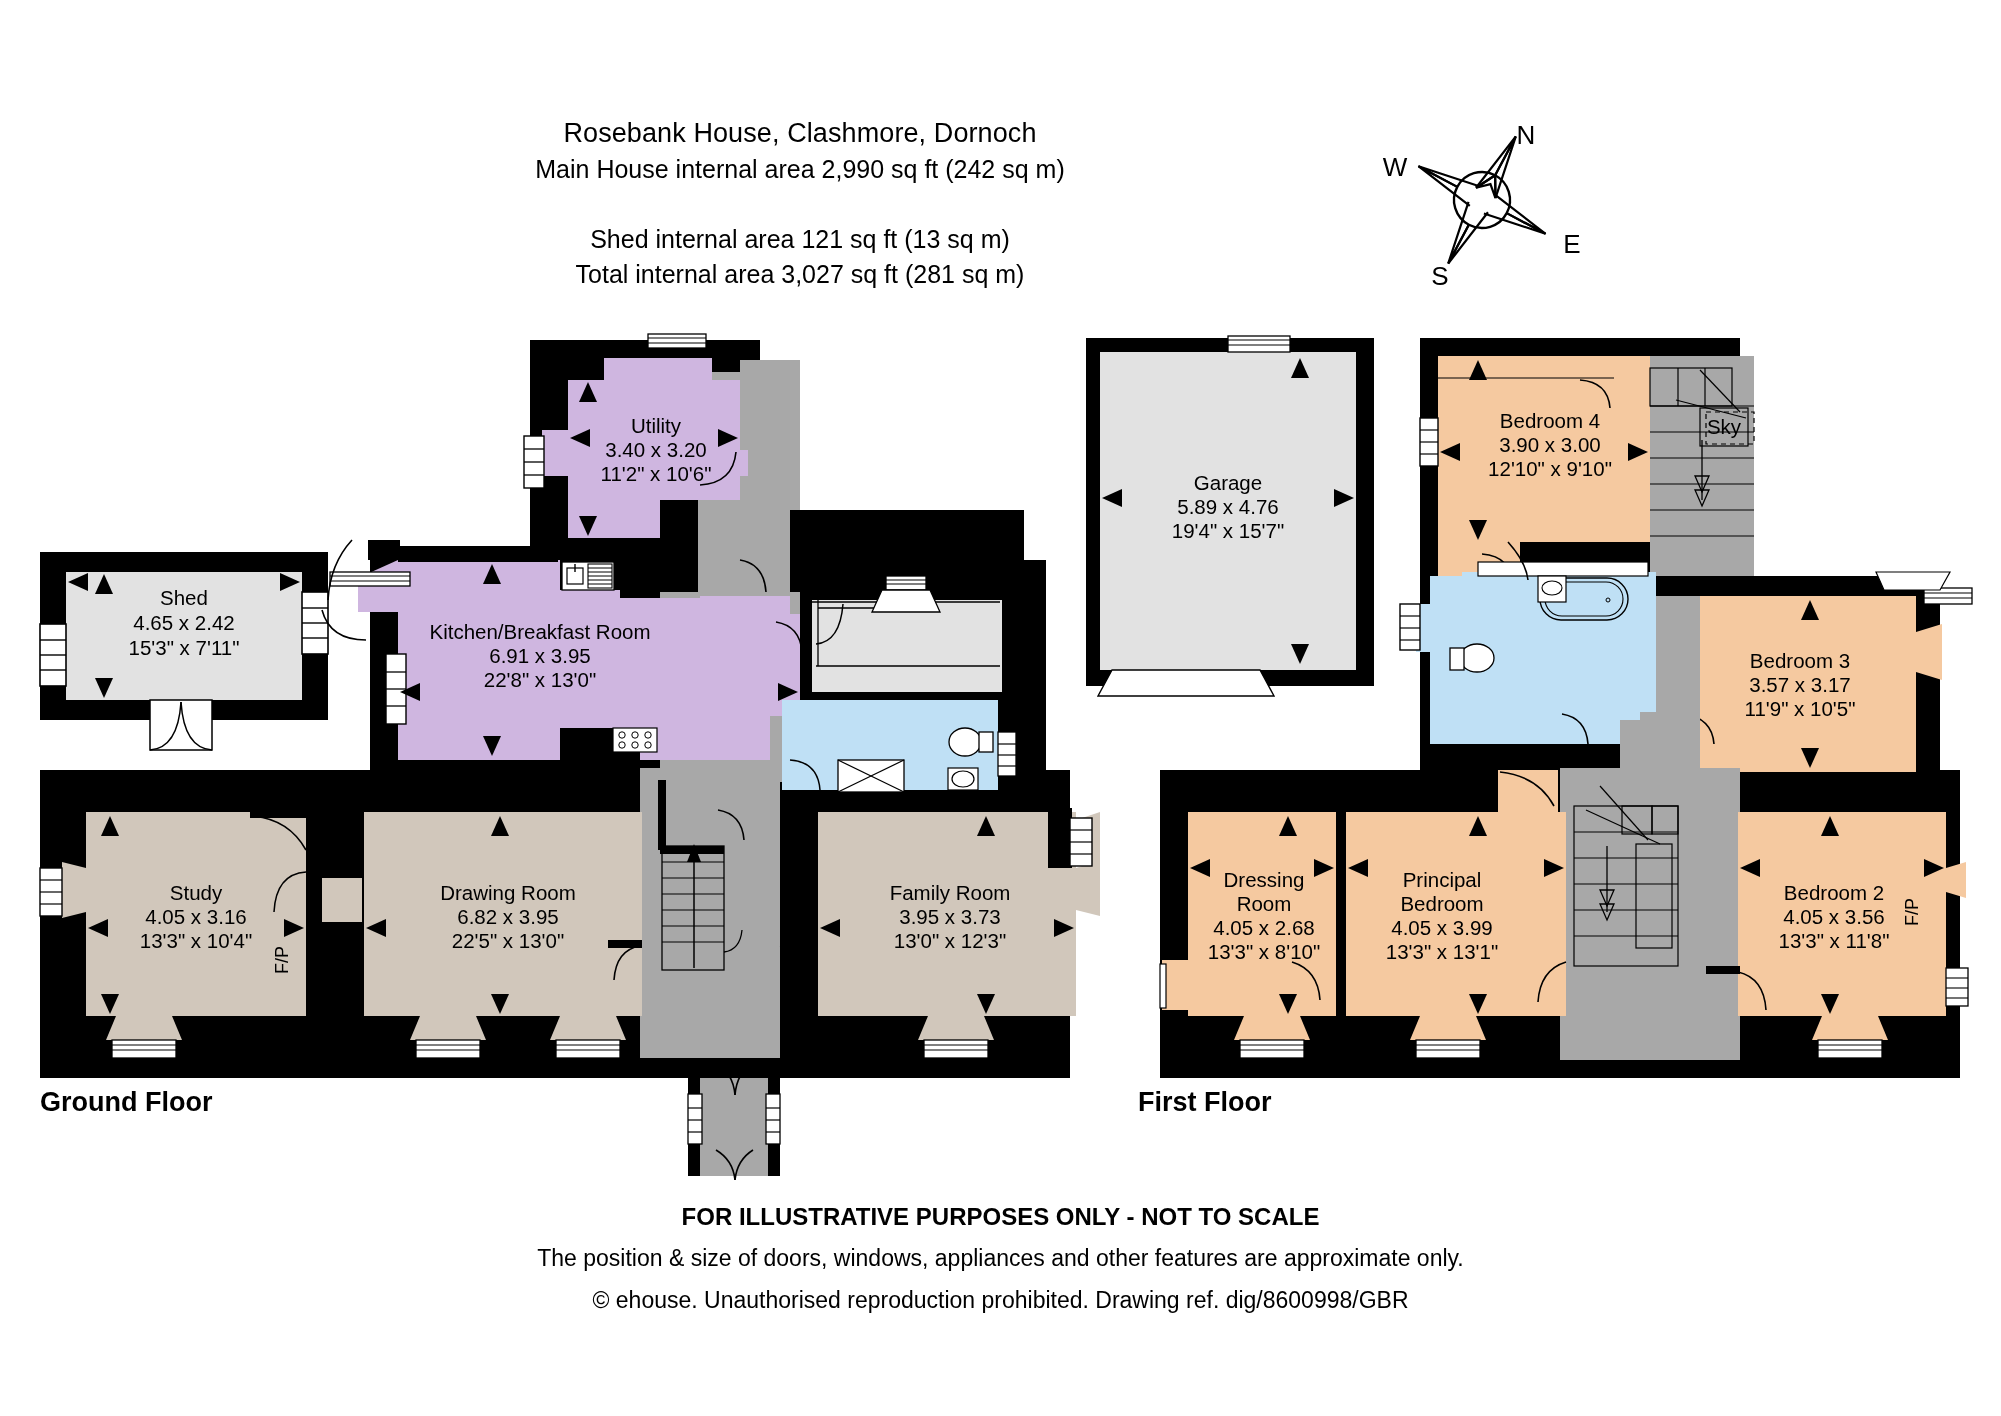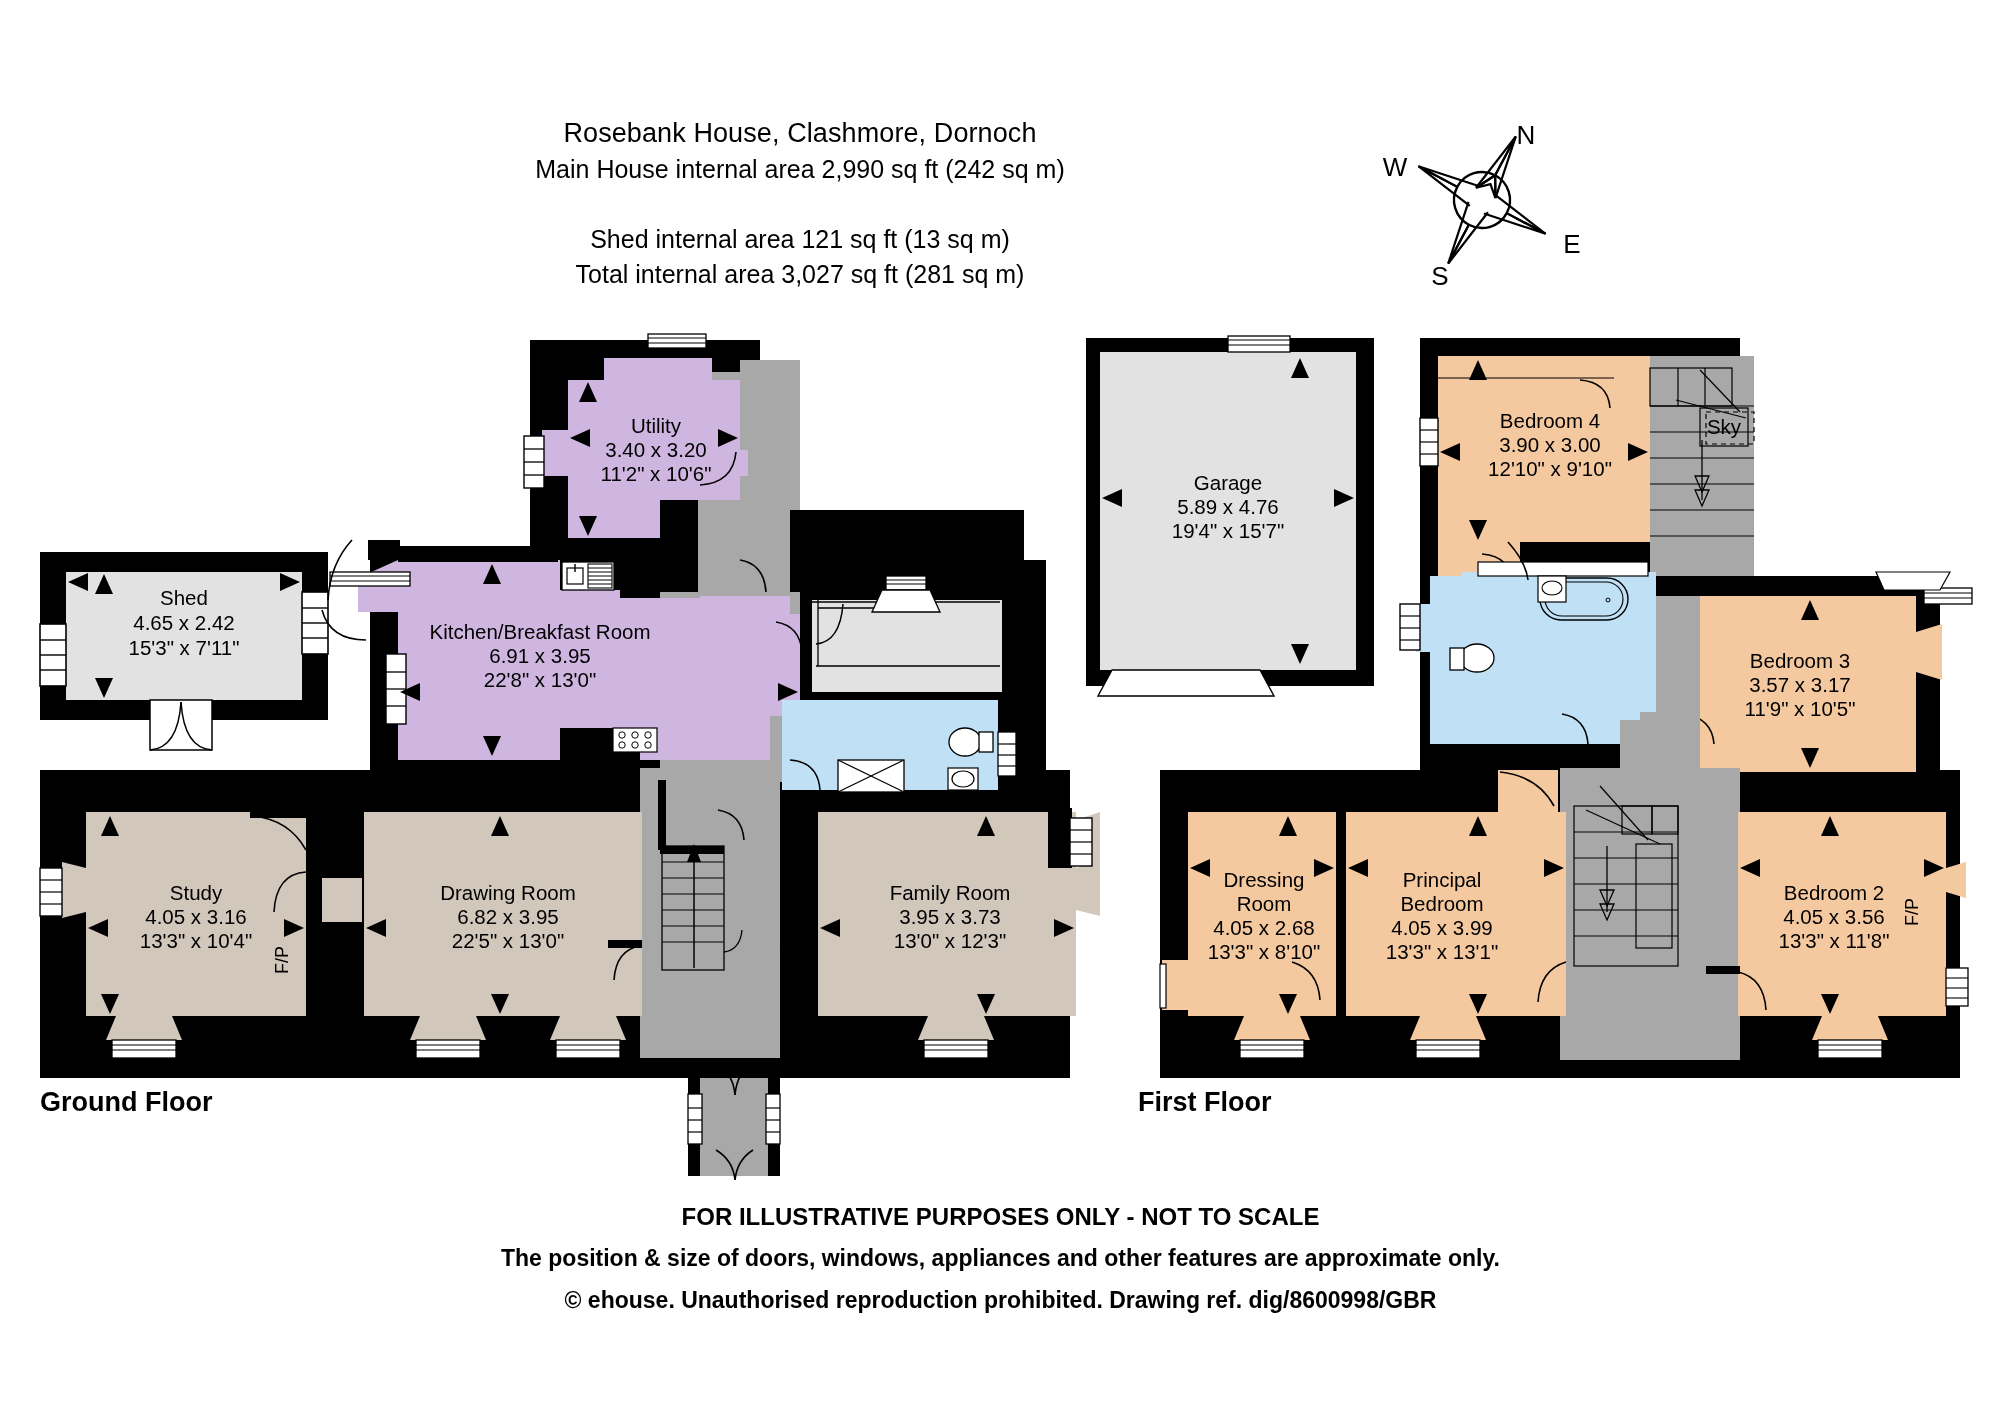--- a/index.html
+++ b/index.html
@@ -10,21 +10,21 @@
   #title{left:400px;top:118px;width:800px;font-size:27px;letter-spacing:.1px;}
   #l1{left:400px;top:155px;width:800px;font-size:25px;}
   #l2{left:400px;top:190px;width:800px;font-size:25px;}
   #l3{left:400px;top:225px;width:800px;font-size:25px;}
   #l4{left:400px;top:260px;width:800px;font-size:25px;}
 
   .floorlabel{position:absolute;font-size:27px;font-weight:bold;}
   #gf-label{left:40px;top:1087px;}
   #ff-label{left:1094px;top:1087px;margin-left:44px;}
 
-  .foot{position:absolute;text-align:center;width:2001px;left:0;font-weight:bold;}
+  .foot{position:absolute;text-align:center;width:2001px;left:0;}
   #f1{top:1203px;font-size:24px;font-weight:bold;}
   #f2{top:1245px;font-size:23px;}
   #f3{top:1287px;font-size:23px;}
 
   svg{position:absolute;left:0;top:0;}
   .rmtxt{font-family:"Liberation Sans",sans-serif;font-size:20.5px;fill:#000;text-anchor:middle;}
   .rmtxt-s{font-family:"Liberation Sans",sans-serif;font-size:18px;fill:#000;text-anchor:middle;}
   .compasstxt{font-family:"Liberation Sans",sans-serif;font-size:26px;fill:#000;text-anchor:middle;}
 </style>
 </head>

